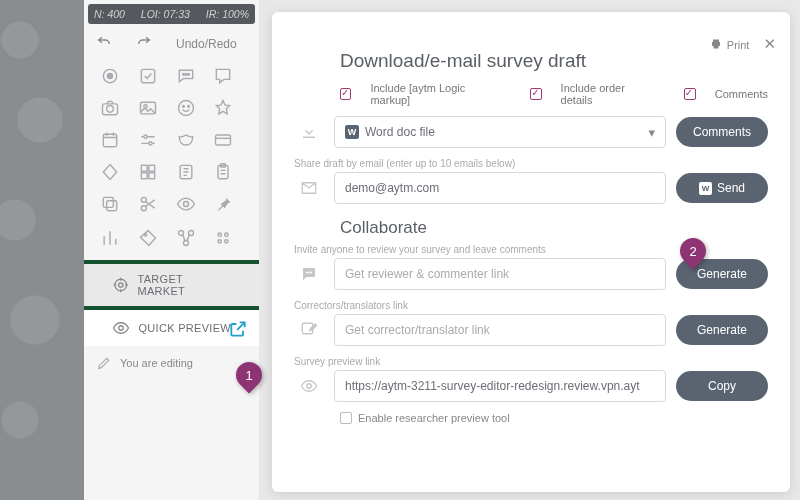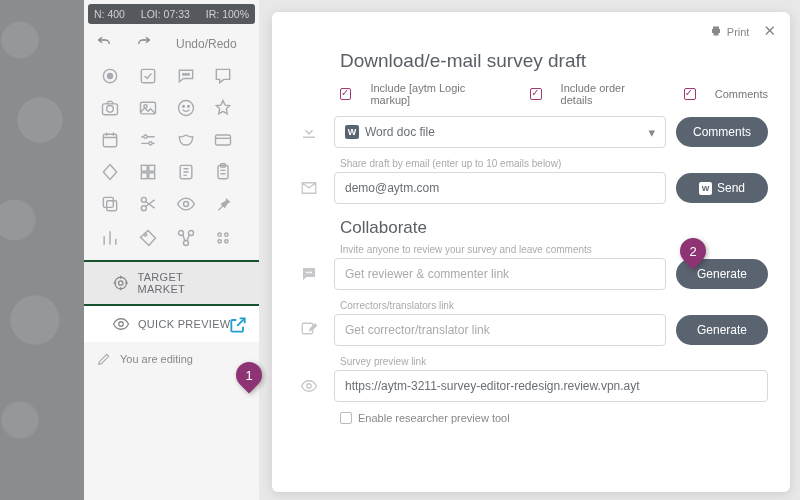--- a/index.html
+++ b/index.html
@@ -43,21 +43,21 @@
   .price-dec { font-size: 12px; color: #4a4e54; }
   .price-tax { font-size: 12px; color: #888; }
   .price-help {
     display: inline-block; width: 16px; height: 16px; border-radius: 50%;
     background: #c8c8c8; color: #fff; font-size: 11px; text-align: center; line-height: 16px;
     float: right; margin-top: 4px;
   }
   .stats-bar {
     background: #55595e; color: #cfd1d3; border-radius: 3px;
     padding: 4px 6px; font-size: 10.5px; margin: 4px 4px 0;
-    display: flex; justify-content: space-between;
+    display: flex; justify-content: space-between; font-style: italic;
   }
   .undo-row { display: flex; align-items: center; gap: 24px; padding: 12px 12px 6px; color: #888; font-size: 12px; }
   .undo-row svg { width: 16px; height: 16px; }
   .tool-grid {
     display: grid;
     grid-template-columns: repeat(4, 1fr);
     gap: 8px 4px;
     padding: 6px 14px;
   }
   .tool-grid .ico {
@@ -76,22 +76,22 @@
   .section-label::before { left: 10px; }
   .section-label::after { right: 10px; }
   .rt-grid {
     display: grid; grid-template-columns: repeat(4, 1fr);
     gap: 4px; padding: 4px 14px 10px;
   }
   .rt-grid .ico { width: 24px; height: 24px; color: #a8abaf; display:flex;align-items:center;justify-content:center;}
   .rt-grid .ico svg { width: 20px; height: 20px; }
   .side-btn {
     display: flex; align-items: center; gap: 8px;
-    padding: 9px 28px; background: #e9e9e9; border-top: 2px solid #14532d;
-    font-size: 11px; color: #6a6e74; letter-spacing: 0.3px;
+    padding: 9px 28px; background: #e9e9e9; border-top: 4px solid #14532d;
+    font-size: 11px; color: #6a6e74; letter-spacing: 0.3px; justify-content: flex-end;
   }
   .side-btn svg { width: 18px; height: 18px; }
   .side-btn.qp { background: #fff; position: relative; }
   .share-ico {
     position: absolute; right: 8px; top: 6px;
     width: 26px; height: 26px; color: #1da0cf;
     display: flex; align-items: center; justify-content: center;
   }
   .share-ico svg { width: 20px; height: 20px; }
   .editing { padding: 9px 12px; color: #888; font-size: 11px; display: flex; align-items: center; gap: 8px; }
@@ -99,21 +99,21 @@
 
   .panel {
     position: absolute;
     left: 272px; top: 12px;
     width: 518px; height: 480px;
     background: #fff;
     border-radius: 6px;
     box-shadow: 0 2px 12px rgba(0,0,0,0.12);
     padding: 16px 22px 12px;
   }
-  .panel-top { position: absolute; right: 14px; top: 10px; display: flex; gap: 14px; align-items: center; color: #888; font-size: 11px; }
+  .panel-top { position: absolute; right: 14px; top: 23px; display: flex; gap: 14px; align-items: center; color: #888; font-size: 11px; }
   .panel-top .close { font-size: 15px; color: #888; cursor: pointer; }
   .panel-top .print svg { width: 12px; height: 12px; vertical-align: -1px; margin-right: 2px; }
   .panel h1 { font-size: 19px; font-weight: 400; color: #5a5f66; margin: 22px 0 10px 46px; }
   .checks { display: flex; gap: 30px; margin-left: 46px; margin-bottom: 10px; font-size: 11px; color: #777; align-items:center;}
   .chk { display: inline-flex; align-items: center; gap: 19px; }
   .chk .box { width: 12px; height: 12px; border: 1.5px solid #9d3a73; border-radius: 2px; position: relative; }
   .chk .box.on::after { content: "✓"; color: #9d3a73; font-size: 10px; position: absolute; top: -2px; left: 0; }
   .row { display: flex; align-items: center; gap: 10px; margin-bottom: 10px; }
   .row-ico { width: 30px; color: #c5c7ca; display:flex; justify-content:center;}
   .row-ico svg { width: 18px; height: 18px; }
@@ -127,21 +127,21 @@
   .field.select::after {
     content: "▾"; position: absolute; right: 10px; color: #888; font-size: 13px;
   }
   .field .w-ico { width:14px;height:14px;background:#5a6470;color:#fff;font-size:9px;display:flex;align-items:center;justify-content:center;border-radius:2px;font-weight:bold;}
   .pill-btn {
     min-width: 92px; padding: 8px 14px;
     background: #5a6470; color: #fff; border: none; border-radius: 18px;
     font-size: 12px; text-align: center; display:flex;align-items:center;justify-content:center;gap:5px;
   }
   .pill-btn .w-ico { width:13px;height:13px;background:#fff;color:#5a6470;font-size:8px;display:flex;align-items:center;justify-content:center;border-radius:2px;font-weight:bold;}
-  .hint { font-size: 10px; color: #aaa; margin-left: 46px; margin-bottom: 3px; }
+  .hint { font-size: 10px; color: #aaa; margin-bottom: 3px; }
   .panel h2 { font-size: 17px; font-weight: 400; color: #5a5f66; margin: 14px 0 6px 46px; }
   .enable-row { margin-left: 46px; font-size: 11px; color: #888; display:flex; align-items:center; gap:6px; margin-top:3px;}
   .enable-row .box { width: 12px; height: 12px; border: 1px solid #bbb; border-radius: 2px; }
 
   .callout {
     position: absolute; width: 26px; height: 26px;
     background: #8e3374; border-radius: 50% 50% 50% 0;
     transform: rotate(-45deg);
     color: #fff; display: flex; align-items: center; justify-content: center;
     font-size: 13px; font-weight: 500;
@@ -459,20 +459,23 @@
   <div class="row">
     <div class="row-ico">
         <svg viewBox="0 0 24 24" fill="none" stroke="currentColor" stroke-width="1.7">
           <path d="M2 12s3.5-7 10-7 10 7 10 7-3.5 7-10 7-10-7-10-7z"></path>
           <circle cx="12" cy="12" r="3"></circle>
         </svg>
       </div>
     <div class="field" style="overflow:hidden;white-space:nowrap">
         <span>https://aytm-3211-survey-editor-redesign.review.vpn.ayt</span>
       </div>
+    <button class="pill-btn">
+        <span>Copy</span>
+      </button>
   </div>
   <div class="enable-row">
     <span class="box"></span>
       <span>Enable researcher preview tool</span>
   </div>
 </div>
 
 <div class="callout n1">
     <span>1</span>
   </div>

